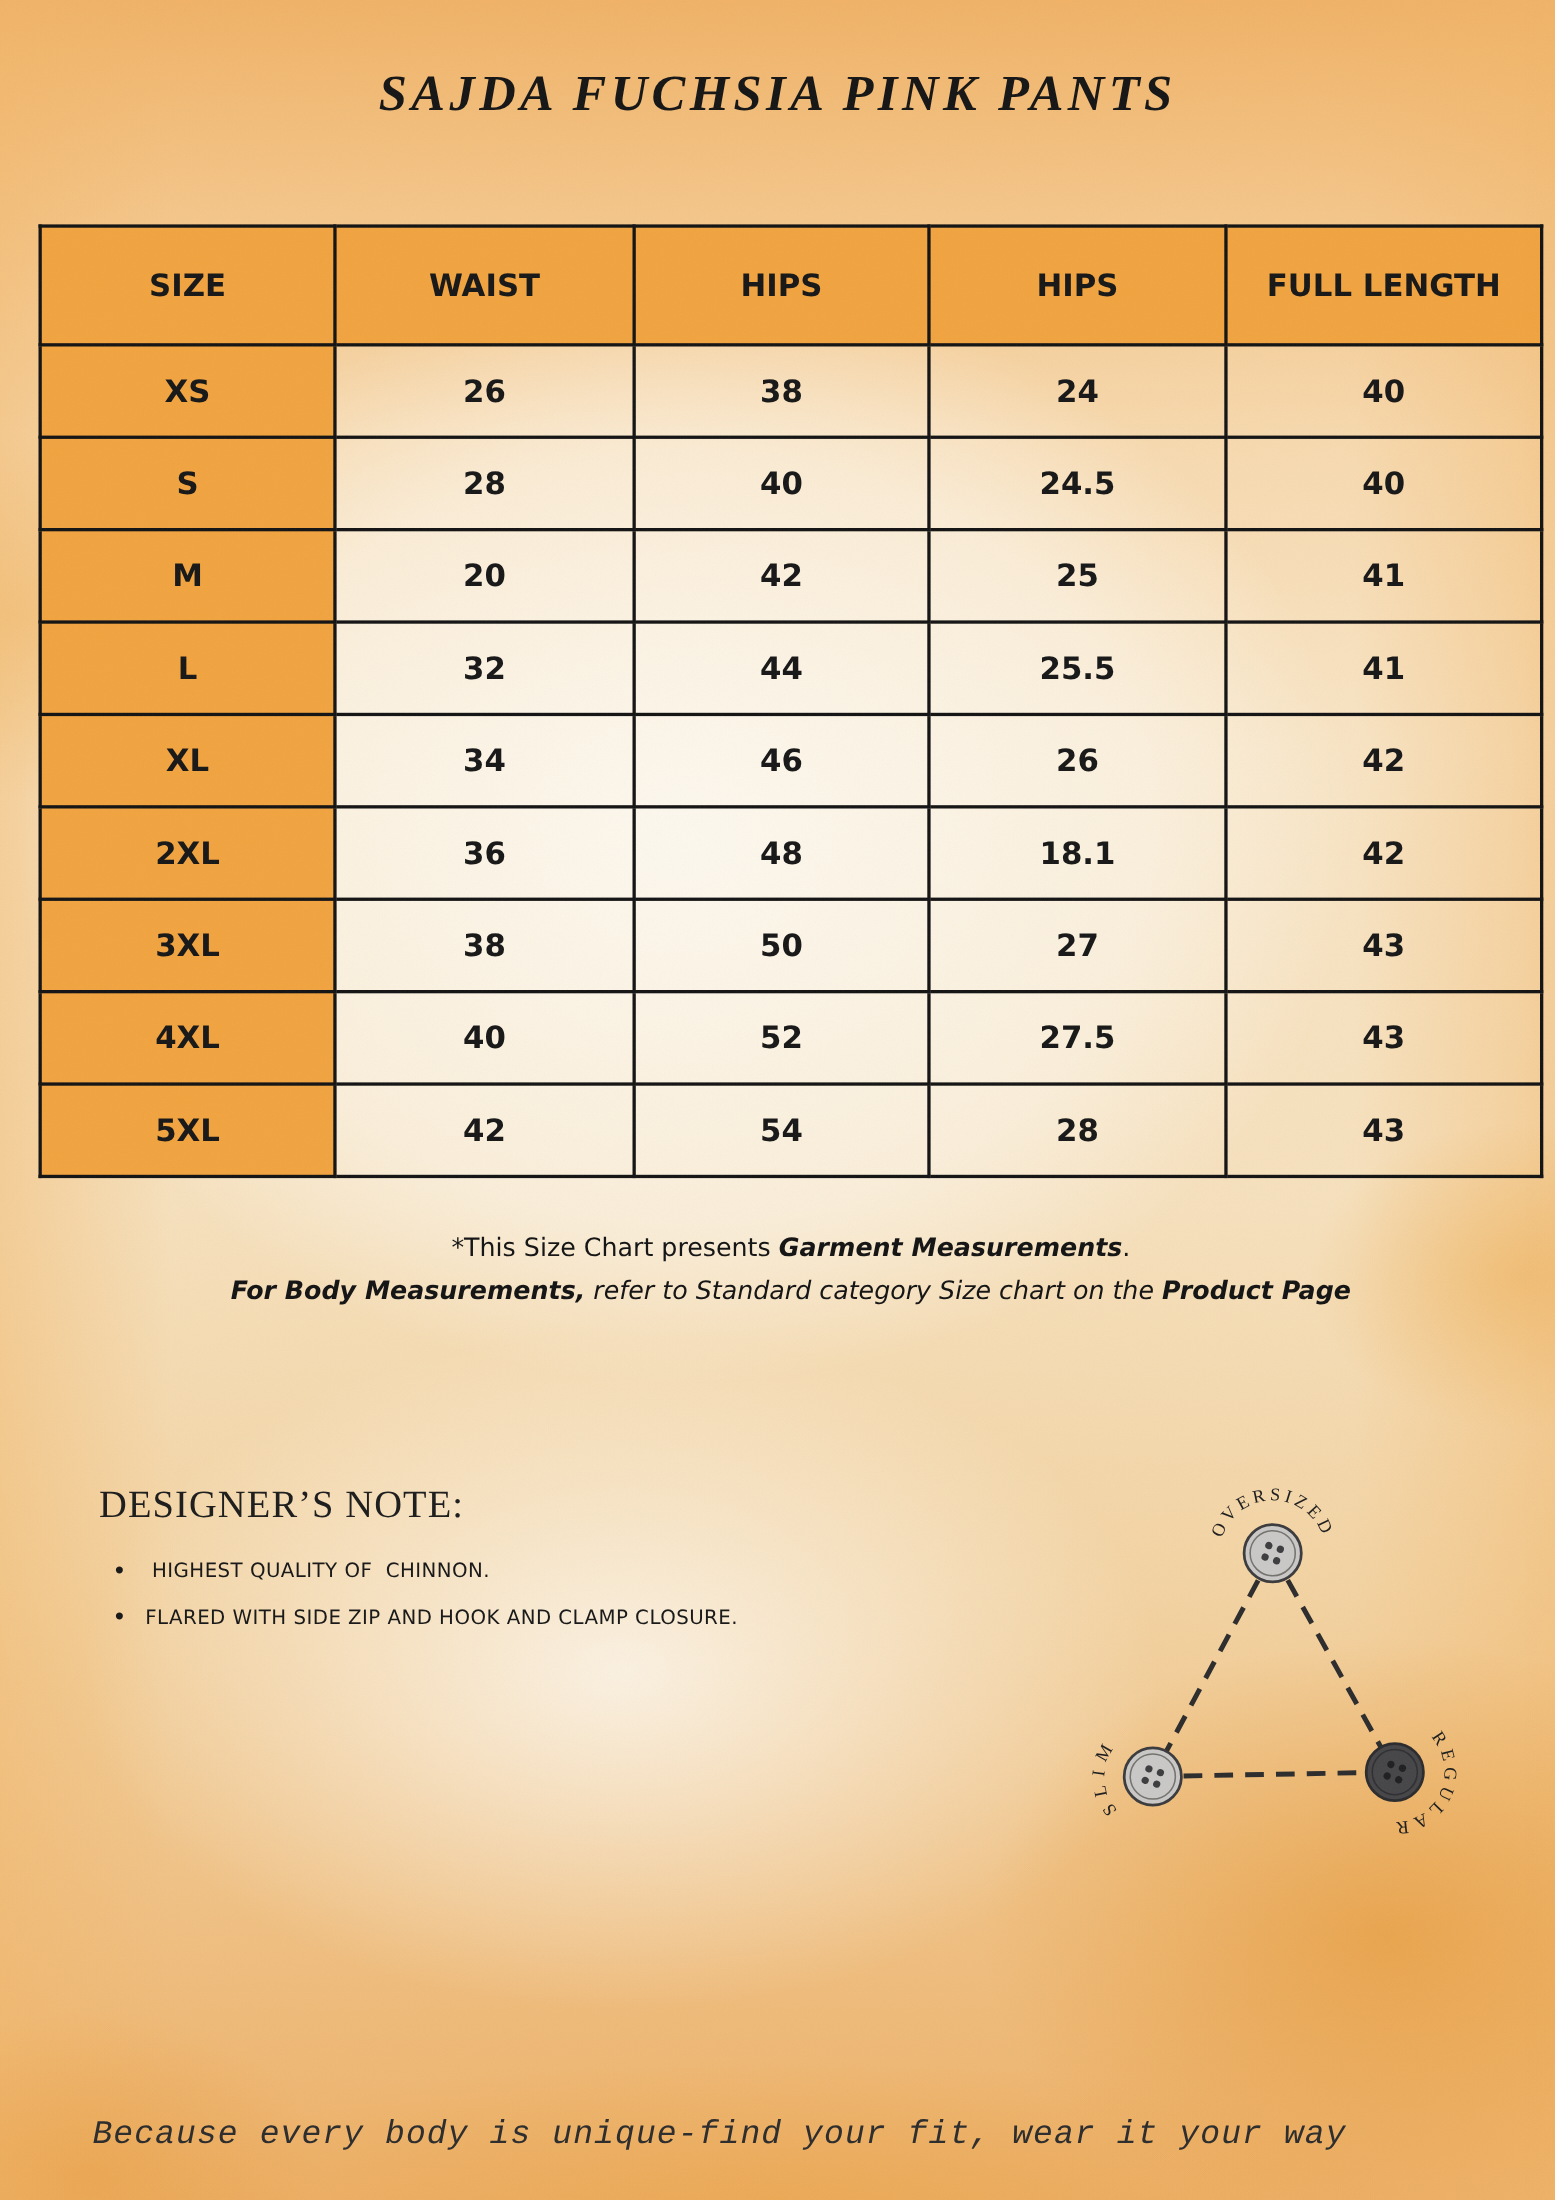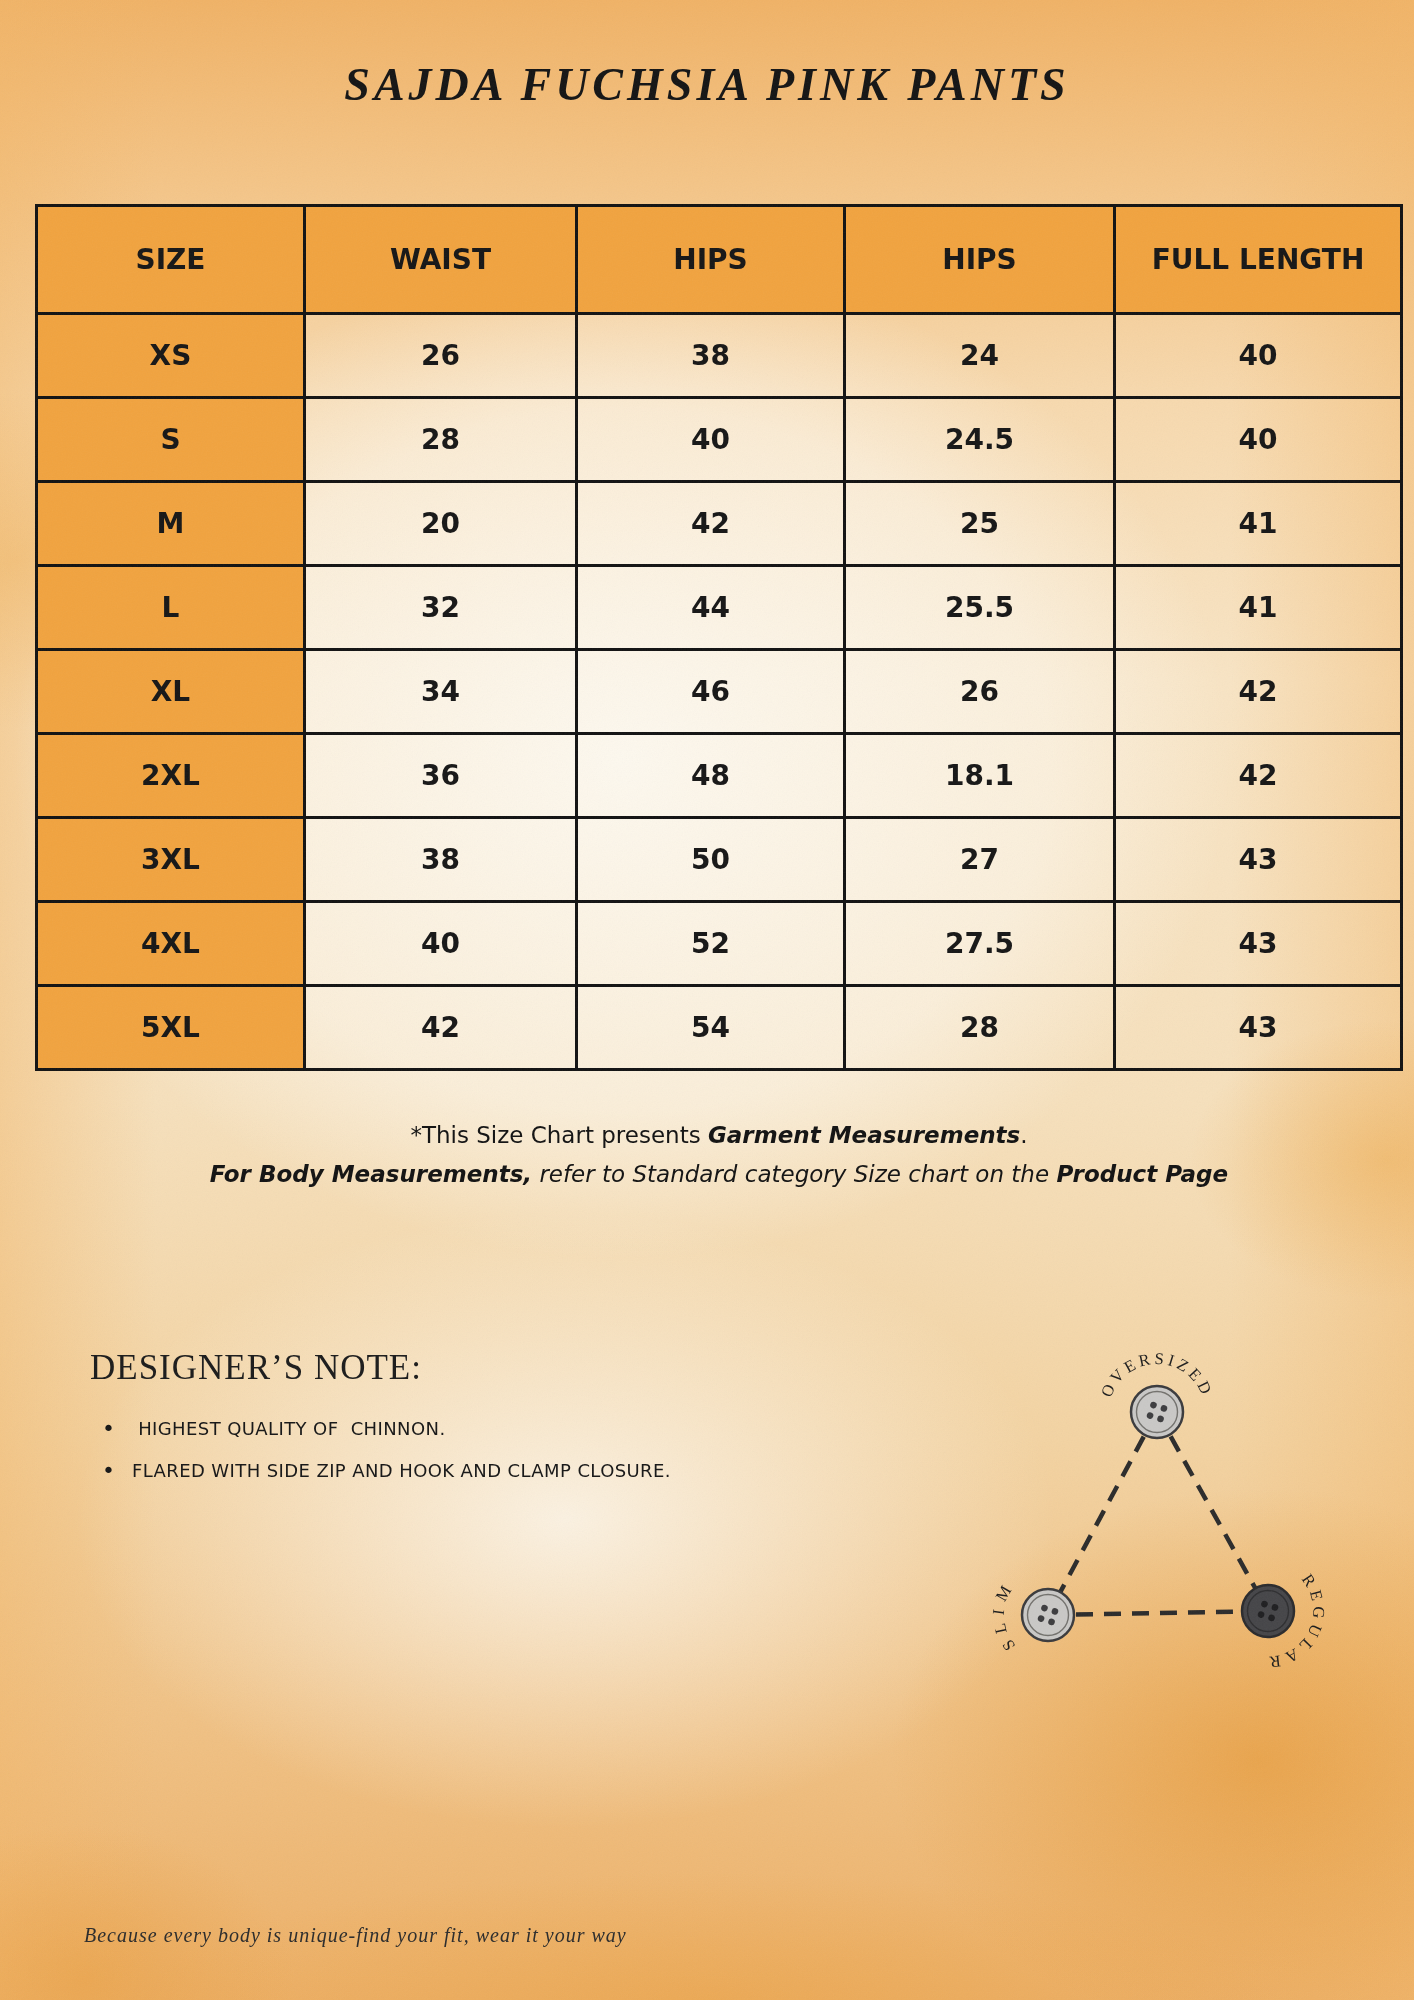--- a/index.html
+++ b/index.html
@@ -49,22 +49,22 @@
     position:relative;padding-left:42px;margin-bottom:21px;
     font-size:18px;letter-spacing:0.4px;color:#161616;white-space:pre-wrap;
   }
   .note li::before{
     content:"\2022";position:absolute;left:12px;top:-2px;font-size:22px;color:#161616;
   }
   .fit{position:absolute;left:930px;top:1330px;width:470px;height:380px;}
   .fit .arc-label{font-family:"Liberation Serif","DejaVu Serif",serif;fill:#1c1c1c;}
   .quote{
     position:absolute;left:84px;top:1924px;margin:0;
-    font-family:Liberation Serif, serif;font-style:italic;
-    font-size:20px;letter-spacing:1px;color:#2b2b2b;
+    font-family:Liberation Mono, monospace;font-style:italic;
+    font-size:30px;letter-spacing:1px;color:#2b2b2b;
   }
 </style>
 </head>
 <body>
 
 <div class="page">
 
   <h1 class="title">SAJDA FUCHSIA PINK PANTS</h1>
 
   <div class="table-wrap">

